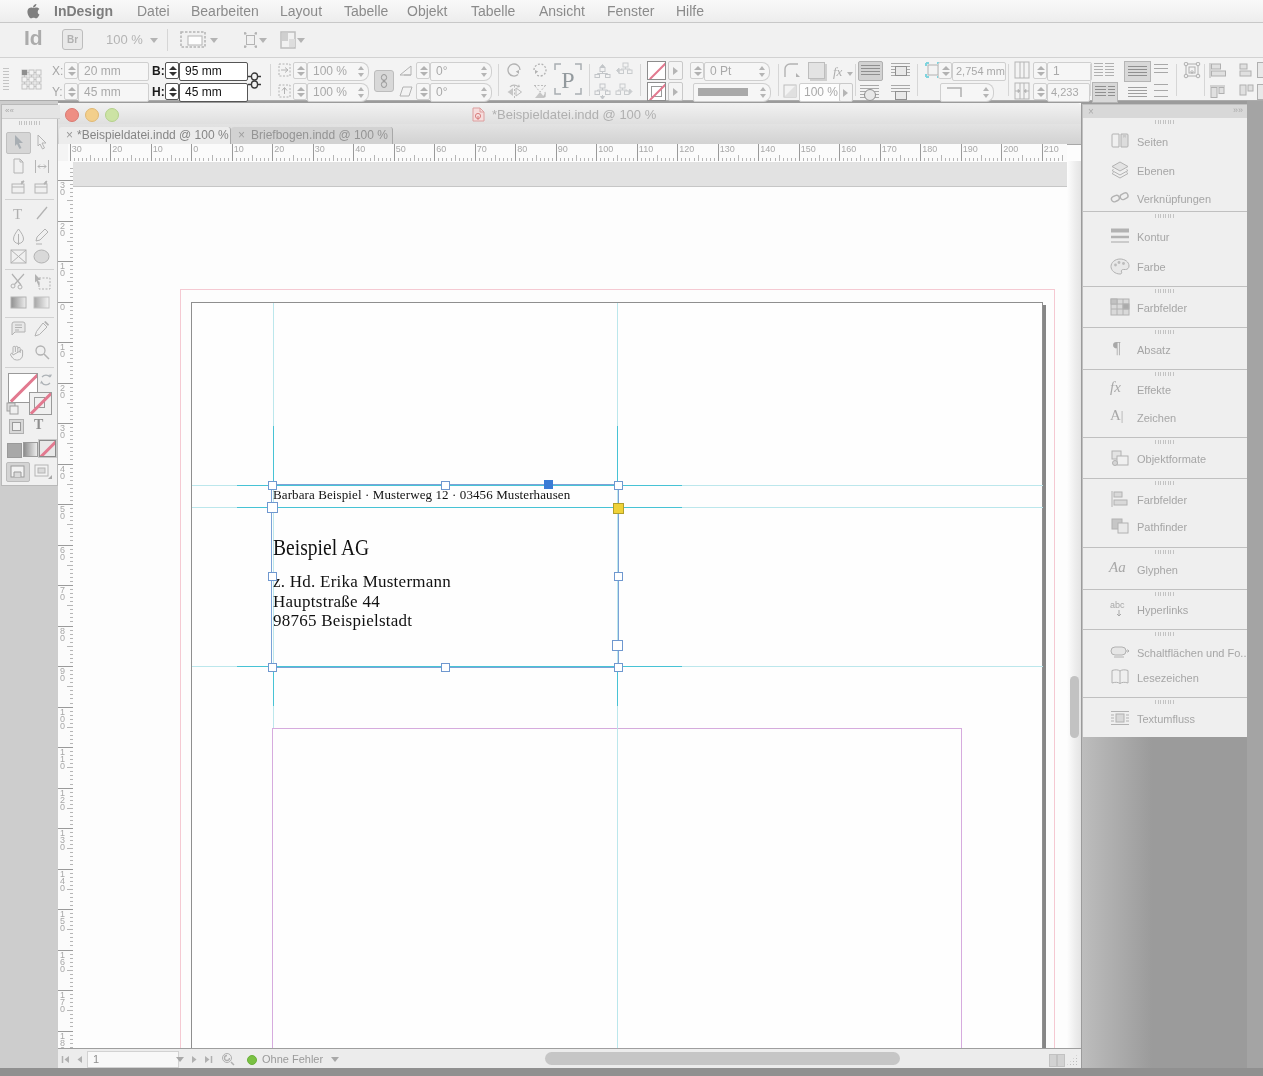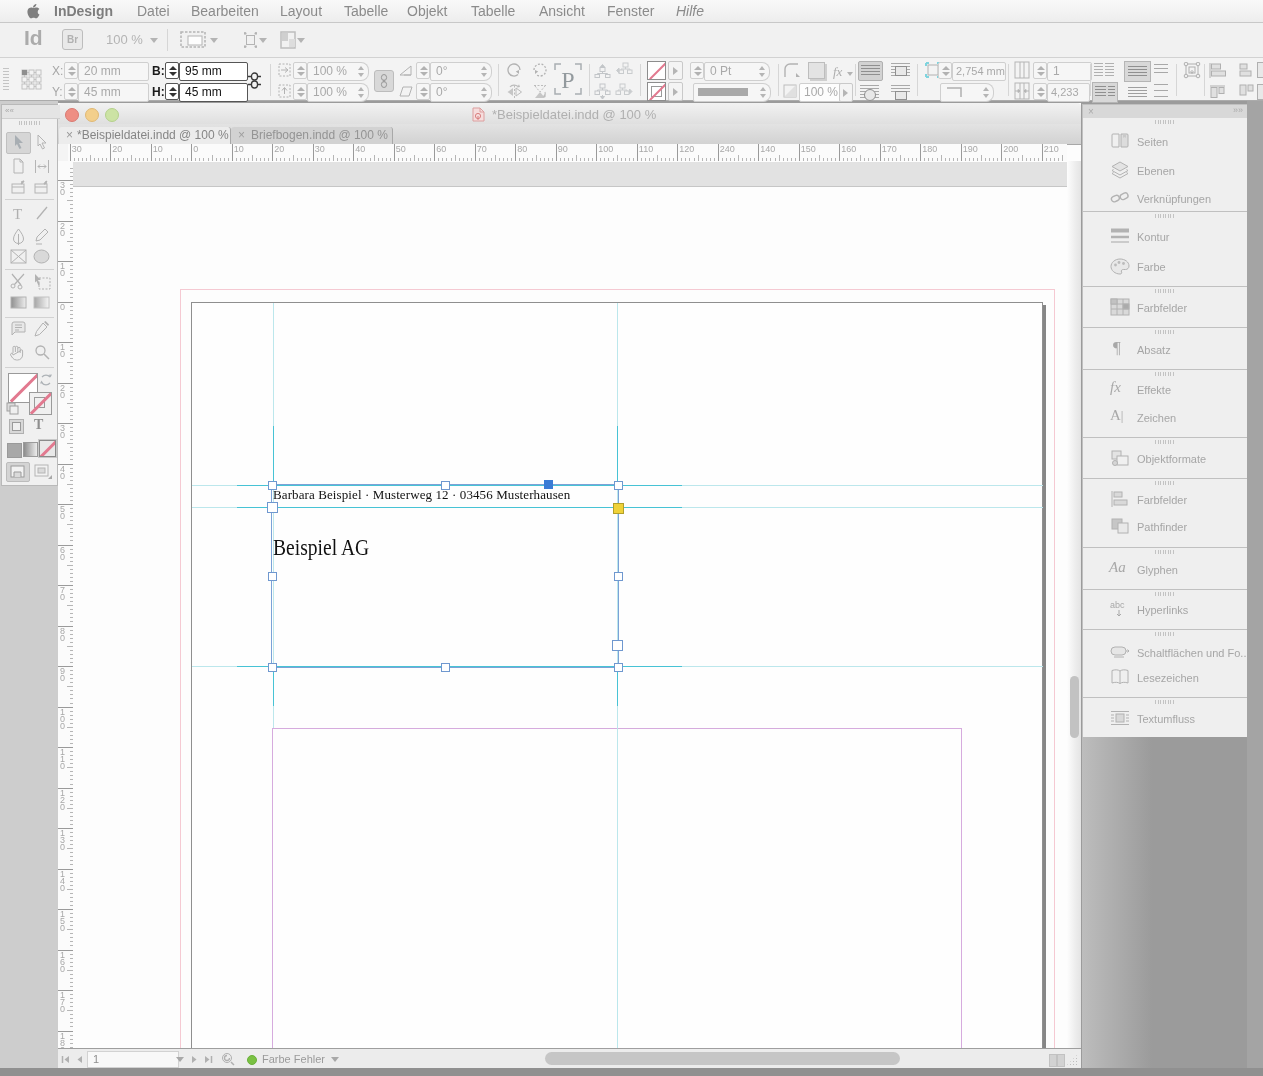--- a/index.html
+++ b/index.html
@@ -69,21 +69,21 @@
   </svg>
   <span class="mi" style="left:54px;font-weight:bold;color:#7d7d7d;">InDesign</span>
   <span class="mi" style="left:137px;">Datei</span>
   <span class="mi" style="left:191px;">Bearbeiten</span>
   <span class="mi" style="left:280px;">Layout</span>
   <span class="mi" style="left:344px;">Tabelle</span>
   <span class="mi" style="left:407px;">Objekt</span>
   <span class="mi" style="left:471px;">Tabelle</span>
   <span class="mi" style="left:539px;">Ansicht</span>
   <span class="mi" style="left:607px;">Fenster</span>
-  <span class="mi" style="left:676px;font-style:italic;">Hilfe</span>
+  <span class="mi" style="left:676px;">Hilfe</span>
 </div>
 <div class="abs" id="appbar">
   <div class="abs gicon" style="left:24px;top:3px;font-size:21px;font-weight:bold;color:#ababab;">Id</div>
   <div class="abs" style="left:62px;top:6px;width:19px;height:19px;border:1px solid #bdbdbd;border-radius:3px;background:#e9e9e9;
        font-size:10px;color:#b0b0b0;text-align:center;line-height:19px;font-weight:bold;">Br</div>
   <div class="abs gicon" style="left:106px;top:9px;font-size:13px;">100 %</div>
   <div class="abs" style="left:150px;top:15px;width:0;height:0;border-left:4px solid transparent;border-right:4px solid transparent;border-top:5px solid #b4b4b4;"></div>
   <div class="sep" style="left:167px;top:6px;height:22px;"></div>
   <svg class="abs" style="left:180px;top:8px" width="26" height="18" viewBox="0 0 26 18">
     <rect x="1" y="1" width="24" height="15" fill="none" stroke="#b4b4b4" stroke-width="1.5" stroke-dasharray="2.5,1.5"></rect>
@@ -590,21 +590,21 @@
       <div class="tickH" style="left: 613.3px; bottom: 0px; height: 3.5px;"></div>
       <div class="tickH" style="left: 617.4px; bottom: 0px; height: 3.5px;"></div>
       <div class="tickH" style="left: 621.4px; bottom: 0px; height: 3.5px;"></div>
       <div class="tickH" style="left: 625.5px; bottom: 0px; height: 3.5px;"></div>
       <div class="tickH" style="left: 629.5px; bottom: 0px; height: 6px;"></div>
       <div class="tickH" style="left: 633.6px; bottom: 0px; height: 3.5px;"></div>
       <div class="tickH" style="left: 637.6px; bottom: 0px; height: 3.5px;"></div>
       <div class="tickH" style="left: 641.7px; bottom: 0px; height: 3.5px;"></div>
       <div class="tickH" style="left: 645.7px; bottom: 0px; height: 3.5px;"></div>
       <div class="tickH" style="left: 649.8px; bottom: 0px; height: 17px; background: rgb(154, 154, 154);"></div>
-      <div class="rnum" style="left: 651.8px; top: 0px;">240</div>
+      <div class="rnum" style="left: 651.8px; top: 0px;">130</div>
       <div class="tickH" style="left: 653.8px; bottom: 0px; height: 3.5px;"></div>
       <div class="tickH" style="left: 657.9px; bottom: 0px; height: 3.5px;"></div>
       <div class="tickH" style="left: 661.9px; bottom: 0px; height: 3.5px;"></div>
       <div class="tickH" style="left: 666px; bottom: 0px; height: 3.5px;"></div>
       <div class="tickH" style="left: 670px; bottom: 0px; height: 6px;"></div>
       <div class="tickH" style="left: 674.1px; bottom: 0px; height: 3.5px;"></div>
       <div class="tickH" style="left: 678.1px; bottom: 0px; height: 3.5px;"></div>
       <div class="tickH" style="left: 682.2px; bottom: 0px; height: 3.5px;"></div>
       <div class="tickH" style="left: 686.2px; bottom: 0px; height: 3.5px;"></div>
       <div class="tickH" style="left: 690.3px; bottom: 0px; height: 17px; background: rgb(154, 154, 154);"></div>
@@ -959,20 +959,21 @@
     <div class="abs" style="left:544px;top:265px;width:1px;height:58px;background:#47c3d5;"></div>
     <div class="abs" style="left:544px;top:506px;width:1px;height:39px;background:#47c3d5;"></div>
     <div class="abs" style="left:164px;top:324px;width:445px;height:1px;background:#47c3d5;"></div>
     <div class="abs" style="left:164px;top:346px;width:445px;height:1px;background:#47c3d5;"></div>
     <div class="abs" style="left:164px;top:505px;width:445px;height:1px;background:#47c3d5;"></div>
 
     <div class="abs" style="left:198px;top:323px;width:346px;height:182px;border:1px solid #7ba2d7;"></div>
 
     <div class="abs" style="left:200px;top:325.8px;font-family:'Liberation Serif',serif;font-size:13px;color:#111;white-space:nowrap;letter-spacing:0.1px;">Barbara Beispiel · Musterweg 12 · 03456 Musterhausen</div>
     <div class="abs" style="left:200px;top:374px;font-family:'Liberation Serif',serif;font-size:23px;color:#111;transform:scaleX(0.85);transform-origin:left top;white-space:nowrap;">Beispiel AG</div>
+    <div class="abs" style="left:200px;top:411.1px;font-family:'Liberation Serif',serif;font-size:17px;color:#111;line-height:19.6px;letter-spacing:0.25px;">z. Hd. Erika Mustermann<br>Hauptstraße 44<br>98765 Beispielstadt</div>
 
     <div class="hdl" style="left:195px;top:320px;"></div>
     <div class="hdl" style="left:368px;top:320px;"></div>
     <div class="hdl" style="left:541px;top:320px;"></div>
     <div class="hdl" style="left:195px;top:411px;"></div>
     <div class="hdl" style="left:541px;top:411px;"></div>
     <div class="hdl" style="left:195px;top:502px;"></div>
     <div class="hdl" style="left:368px;top:502px;"></div>
     <div class="hdl" style="left:541px;top:502px;"></div>
     <div class="hdl" style="left:194px;top:341px;width:9px;height:9px;"></div>
@@ -999,21 +1000,21 @@
     <svg class="abs" style="left:146px;top:6px" width="9" height="9" viewBox="0 0 9 9">
         <path d="M7.5 1v7" stroke="#b0b0b0" stroke-width="1.5"></path>
         <path d="M1 1l4.5 3.5L1 8z" fill="#b0b0b0"></path>
       </svg>
     <svg class="abs" style="left:163px;top:3px" width="14" height="14" viewBox="0 0 14 14">
         <circle cx="6" cy="6" r="4.5" fill="#ececec" stroke="#b0b0b0"></circle>
         <path d="M6 3.5a2.5 2.5 0 1 0 2.5 2.5" fill="none" stroke="#b0b0b0" stroke-width="1.3"></path>
         <path d="M10 10l3 3" stroke="#b0b0b0" stroke-width="1.5"></path>
       </svg>
     <div class="abs" style="left:189px;top:6px;width:8px;height:8px;border-radius:50%;background:#7ac143;border:1px solid #6ab13a;"></div>
-    <div class="abs" style="left:204px;top:4px;font-size:11px;color:#9a9a9a;">Farbe Fehler</div>
+    <div class="abs" style="left:204px;top:4px;font-size:11px;color:#9a9a9a;">Ohne Fehler</div>
     <div class="abs" style="left:273px;top:8px;width:0;height:0;border-left:4px solid transparent;border-right:4px solid transparent;border-top:5px solid #a8a8a8;"></div>
     <div class="abs" style="left:487px;top:3px;width:355px;height:13px;background:#c6c6c6;border-radius:7px;"></div>
     <div class="abs" style="left:991px;top:5px;width:6px;height:11px;background:#d2d2d2;border:1px solid #c2c2c2;"></div>
     <div class="abs" style="left:999px;top:5px;width:6px;height:11px;background:#d2d2d2;border:1px solid #c2c2c2;"></div>
     <div class="abs" style="left:1008px;top:5px;width:12px;height:12px;background-image:radial-gradient(circle,#bdbdbd 35%,transparent 40%);background-size:3px 3px;clip-path:polygon(100% 0,100% 100%,0 100%);"></div>
   </div>
 </div>
 <div class="abs" id="tools">
   <div class="abs" style="left:0;top:0;width:55px;height:13px;background:#e4e4e4;border-bottom:1px solid #cfcfcf;color:#a8a8a8;font-size:8px;line-height:11px;padding-left:3px;">««</div>
   <div class="abs" style="left:17px;top:16px;width:21px;height:4px;background-image:repeating-linear-gradient(90deg,#c3c3c3 0 1px,transparent 1px 2.5px);"></div>

